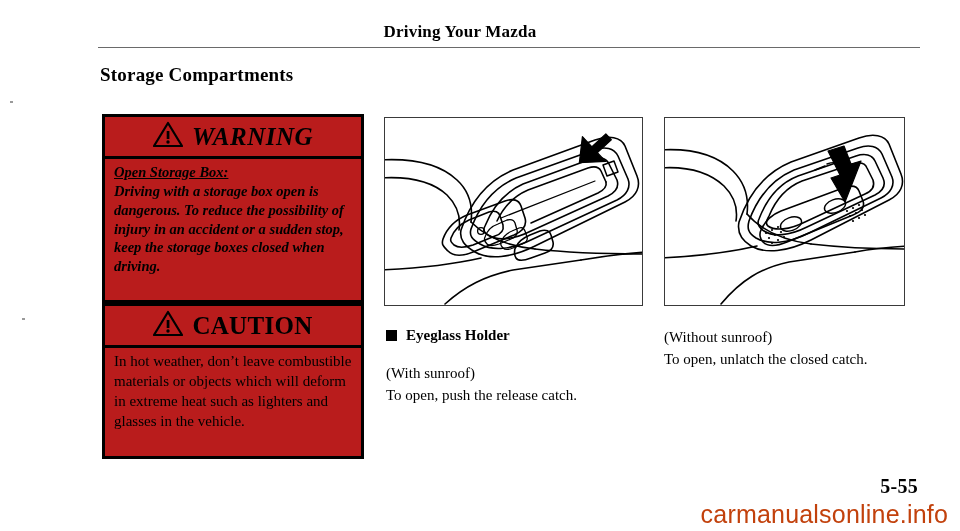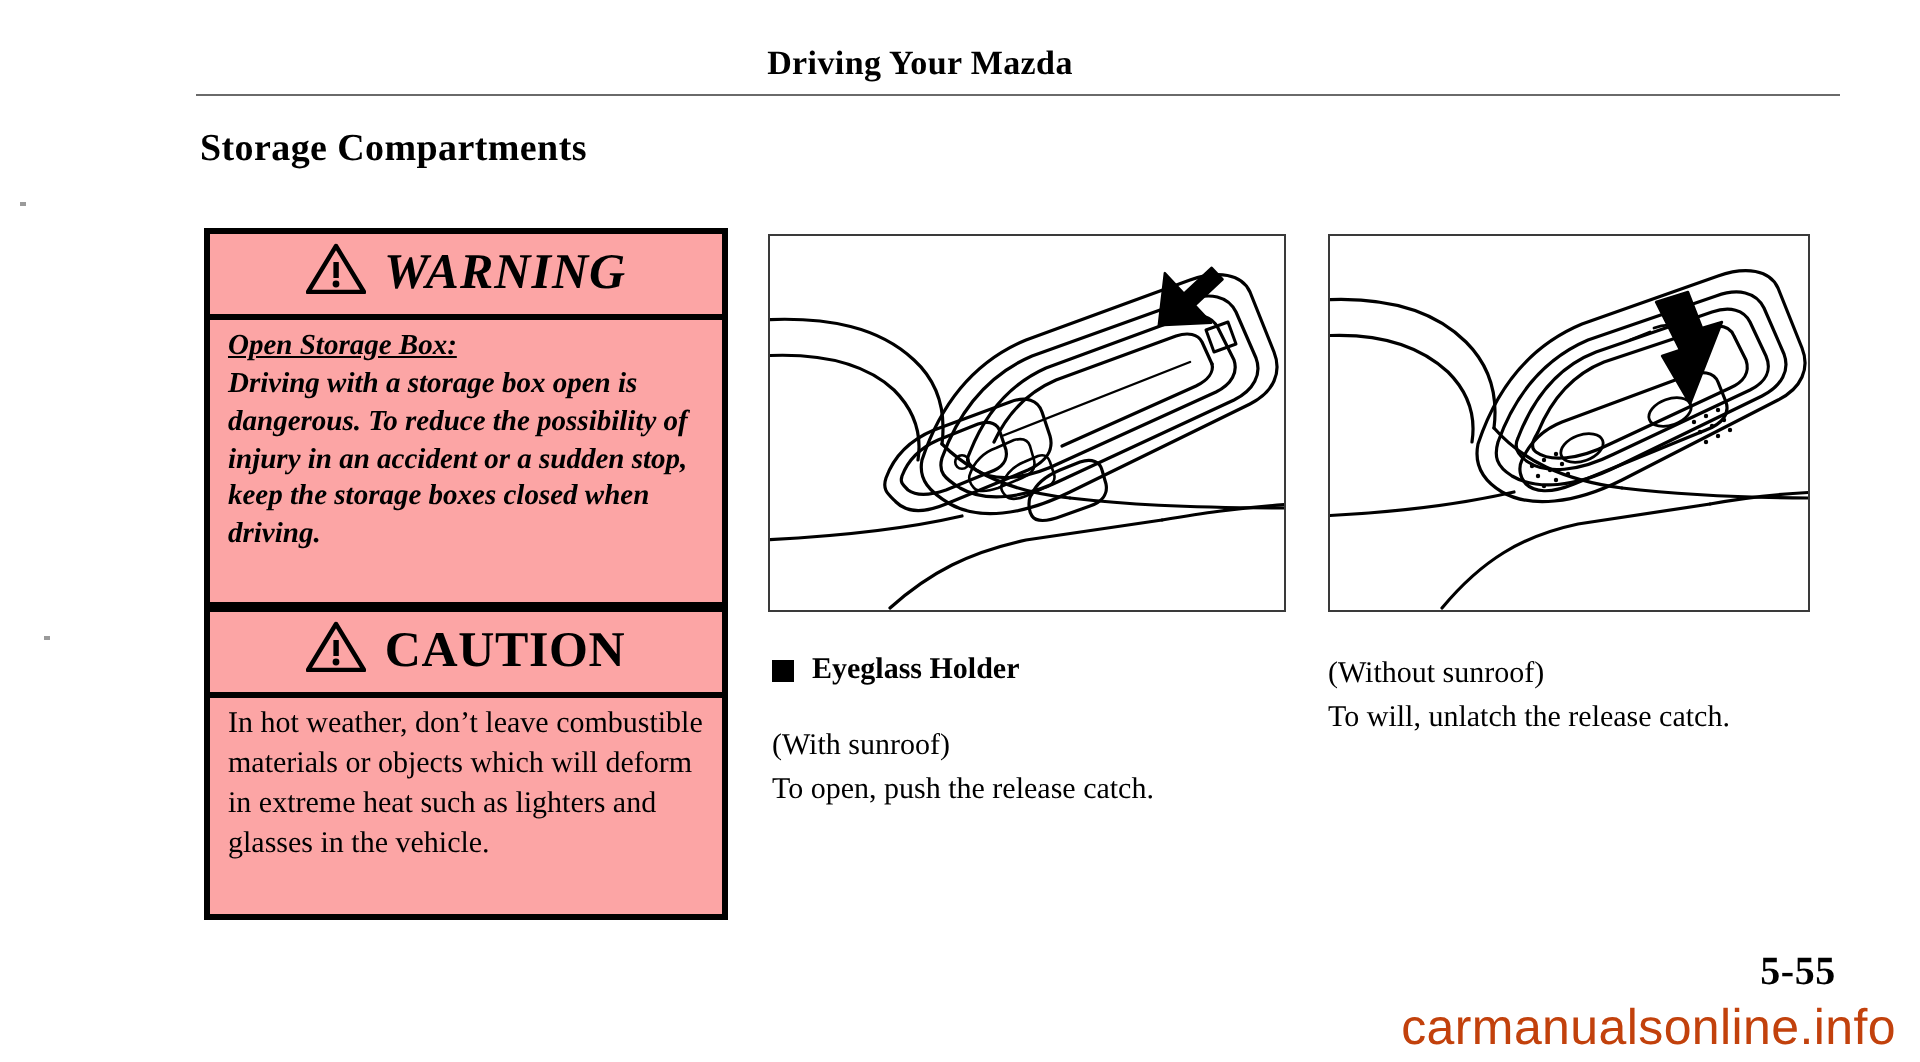--- a/index.html
+++ b/index.html
@@ -46,21 +46,21 @@
     letter-spacing: 0.2px;
   }
 
   
   .alert-box {
     position: absolute;
     left: 102px;
     width: 262px;
     border: 3px solid #000;
     box-sizing: border-box;
-    background: #fca5a5;
+    background: #b91c1c;
   }
   #warning-box { top: 114px; }
   #caution-box { top: 303px; }
 
   .alert-head {
     border-bottom: 3px solid #000;
     text-align: center;
     padding: 4px 0 5px 0;
     display: flex;
     align-items: center;
@@ -361,17 +361,17 @@
   <span>Eyeglass Holder</span>
 </div>
 
 <div id="with-sunroof-block">
   <span class="sub-label">(With sunroof)</span>
   <span class="sub-text">To open, push the release catch.</span>
 </div>
 
 <div id="without-sunroof-block">
   <span class="sub-label">(Without sunroof)</span>
-  <span class="sub-text">To will, unlatch the release catch.</span>
+  <span class="sub-text">To open, unlatch the closed catch.</span>
 </div>
 
 <div id="page-number">5-55</div>
 <div id="watermark">carmanualsonline.info</div>
 
 </body></html>

